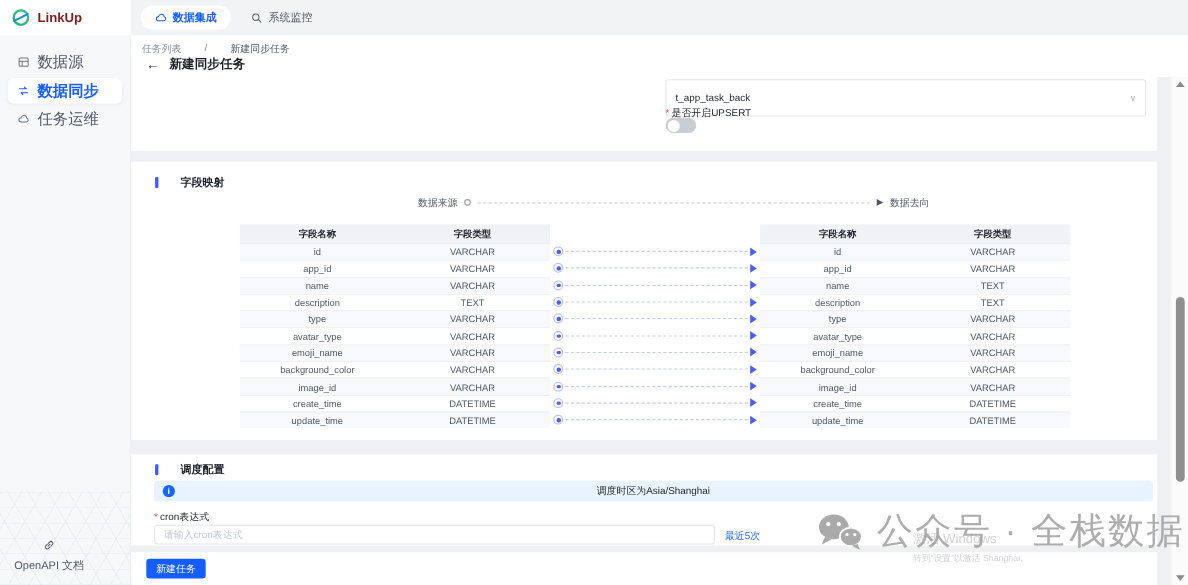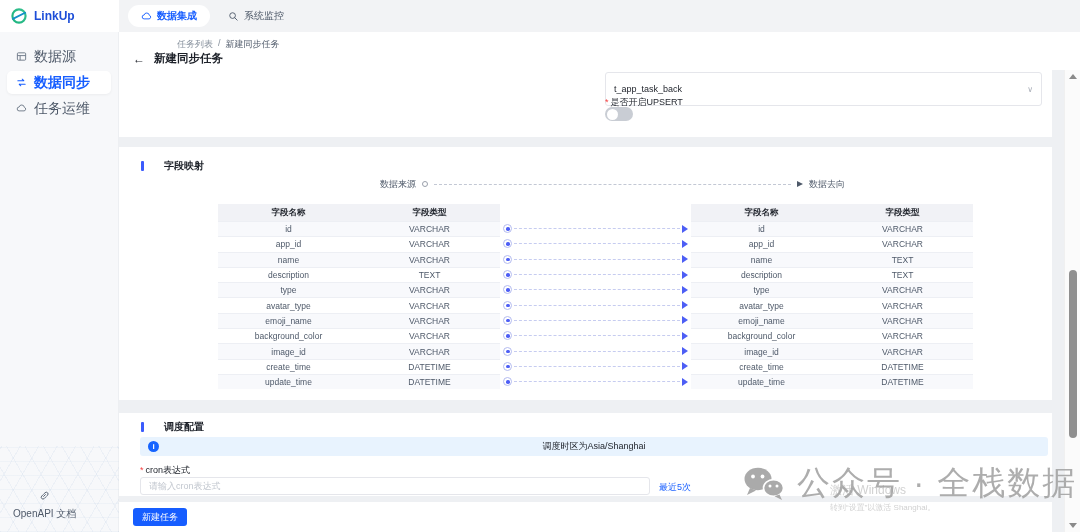--- a/index.html
+++ b/index.html
@@ -4,21 +4,21 @@
 <style>
   * { margin:0; padding:0; box-sizing:border-box; }
   html,body { width:1080px; height:532px; }
   body { position:relative; overflow:hidden; background:#eef0f3;
          font-family:"Liberation Sans", sans-serif; color:#1d2129; }
 
   
   .topbar { position:absolute; left:0; top:0; width:1080px; height:32px; background:#f2f3f5; }
   .logo-area { position:absolute; left:0; top:0; width:119px; height:32px; background:#fff;
                display:flex; align-items:center; gap:6px; padding-left:10px; }
-  .brand { font-size:12px; font-weight:bold; color:#1d4ed8; }
+  .brand { font-size:12px; font-weight:bold; color:#7f1d1d; }
   .topnav { position:absolute; left:128px; top:0; height:32px; display:flex; align-items:center; gap:8px; }
   .nav-pill { display:flex; align-items:center; gap:5px; background:#fff; color:#165dff;
               border-radius:13px; padding:4px 13px; font-size:10px; font-weight:bold; cursor:pointer; }
   .nav-item { display:flex; align-items:center; gap:5px; color:#4e5969; font-size:10px;
               padding:4px 10px; cursor:pointer; }
 
   
   .sidebar { position:absolute; left:0; top:32px; width:119px; height:500px; background:#f7f8fa;
              border-right:1px solid #edeff2; padding-top:10px; }
   .side-item { margin:3px 7px; height:23px; border-radius:5px; display:flex; align-items:center;
@@ -29,21 +29,21 @@
       background:
         repeating-linear-gradient(60deg,  rgba(176,198,224,.28) 0 1px, transparent 1px 16px),
         repeating-linear-gradient(-60deg, rgba(176,198,224,.28) 0 1px, transparent 1px 16px),
         repeating-linear-gradient(0deg,   rgba(176,198,224,.22) 0 1px, transparent 1px 14px); }
   .openapi { position:absolute; left:13px; bottom:11px; display:flex; align-items:center; gap:6px;
              font-size:10px; color:#4e5969; cursor:pointer;flex-direction:column; }
 
   
   .content-header { position:absolute; left:119px; top:32px; width:961px; height:38px; background:#fff; }
   .breadcrumb { position:absolute; left:10px; top:6px; font-size:9px; color:#86909c;
-                display:flex; gap:5px;margin-left:48px; }
+                display:flex; gap:21px; }
   .breadcrumb .current { color:#4e5969; }
   .title-row { position:absolute; left:14px; top:19px; display:flex; align-items:center; gap:9px; }
   .back-arrow { font-size:12px; color:#1d2129; cursor:pointer; }
   .page-title { font-size:11.5px; font-weight:bold; color:#1d2129; }
 
   
   .scroll-area { position:absolute; left:119px; top:70px; width:945px; height:462px; background:#eef0f3; }
   .card { position:absolute; left:0; width:933px; background:#fff; }
   .card-top   { top:0;   height:67px; }
   .card-map   { top:77px;  height:253px; }

